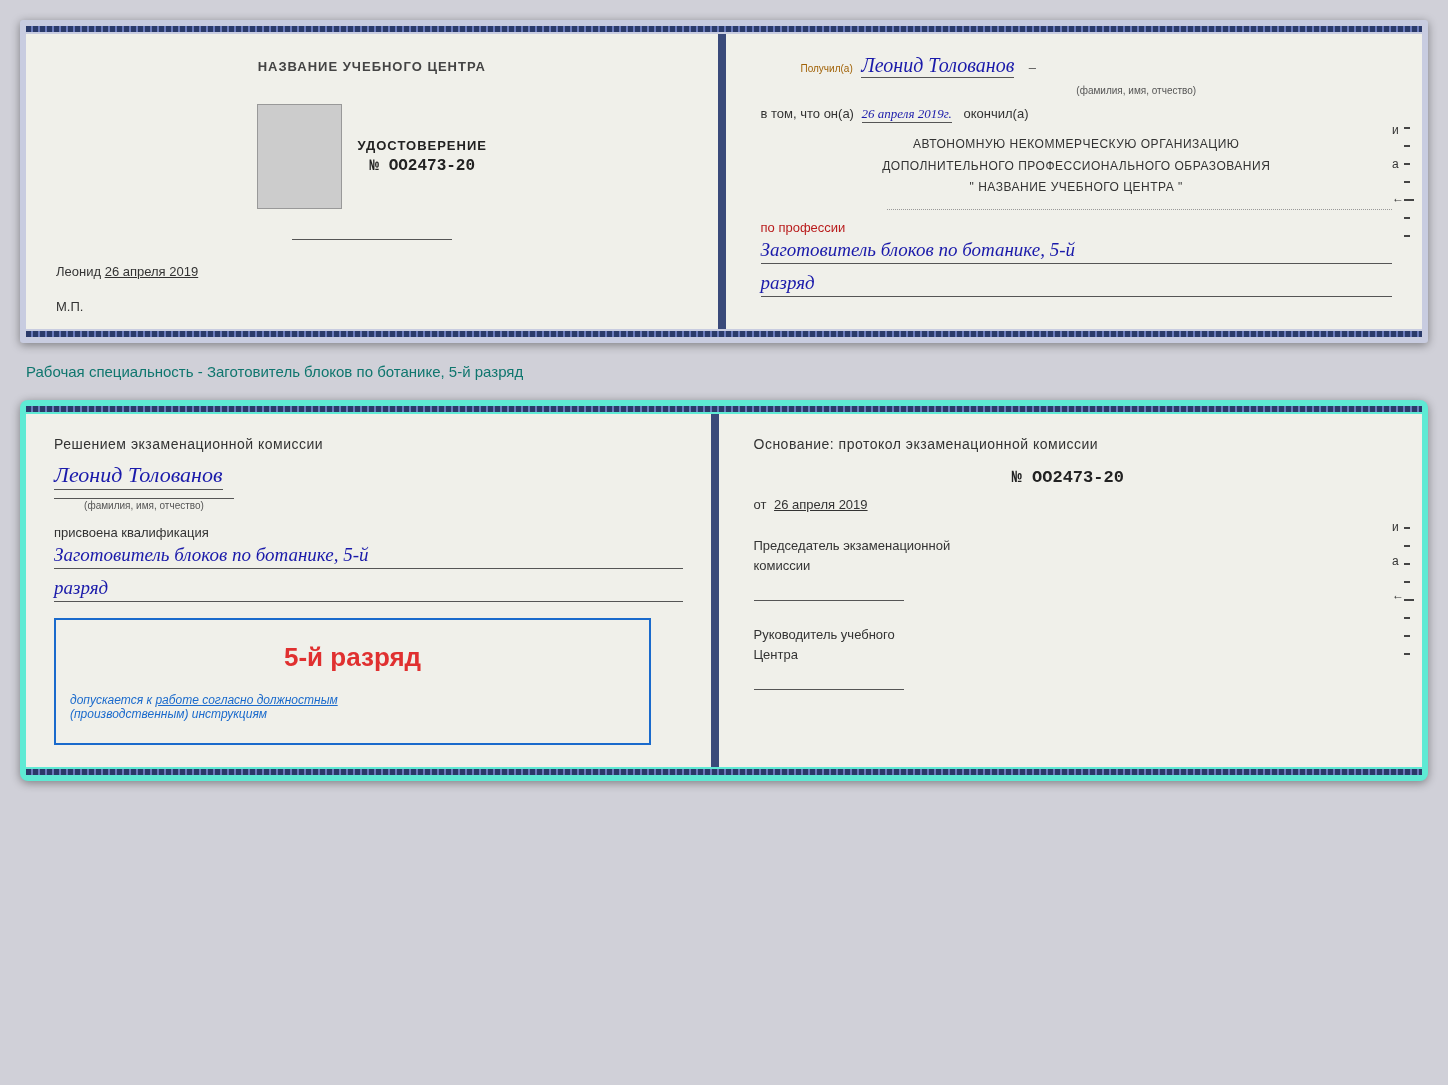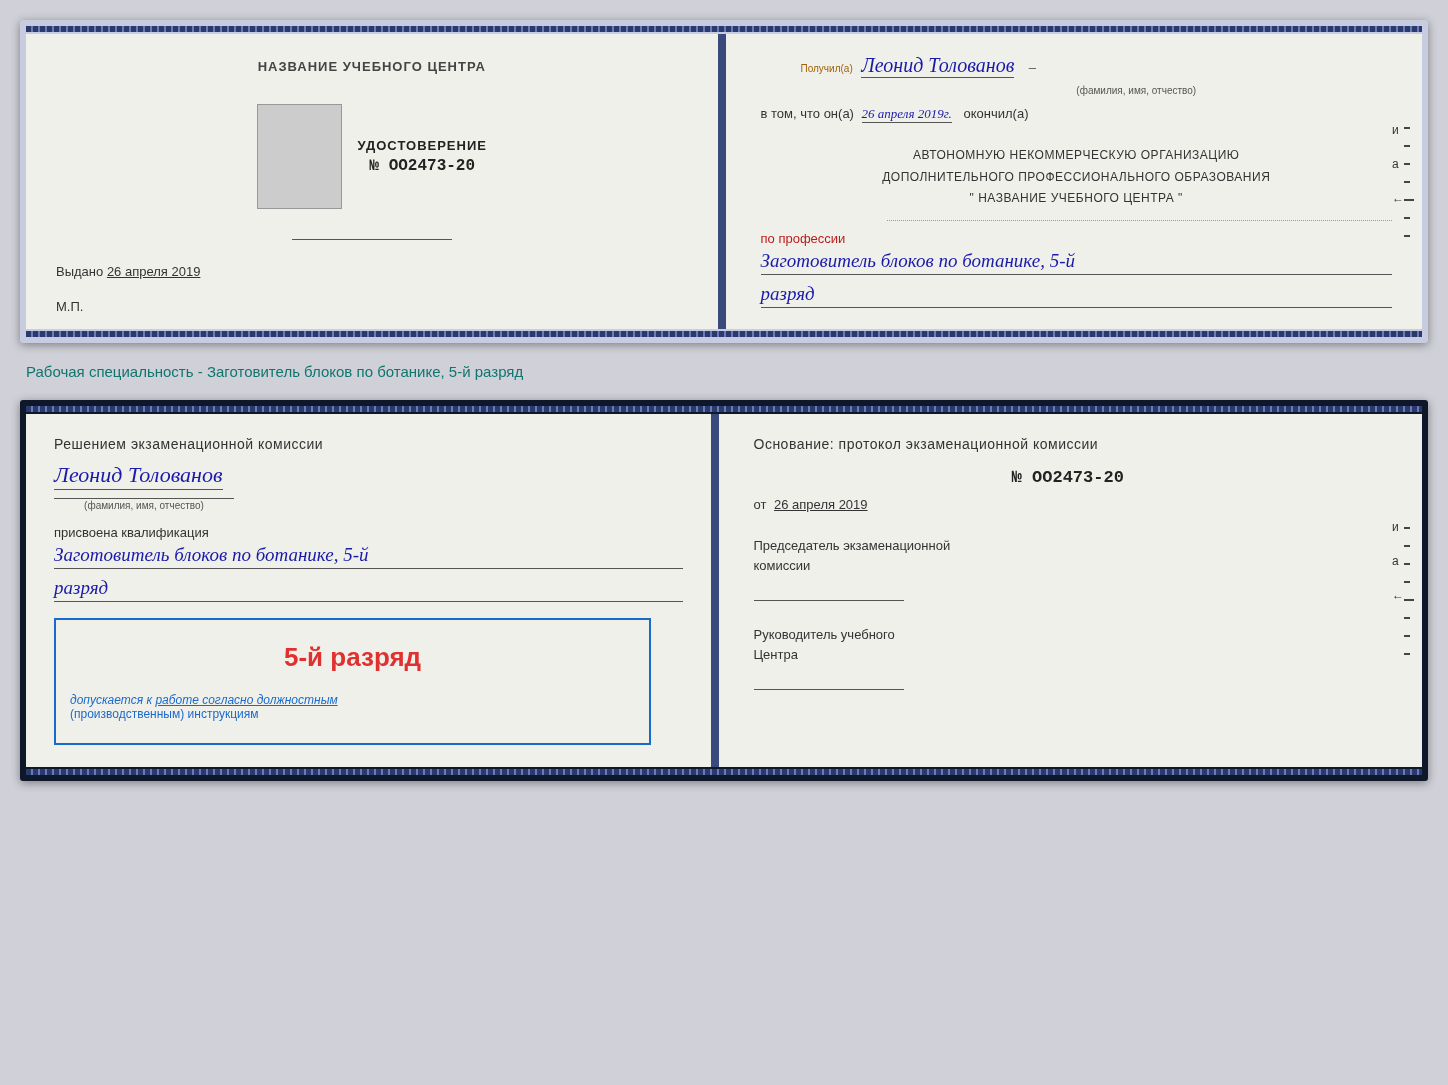--- a/index.html
+++ b/index.html
@@ -41,21 +41,21 @@
             <div style="width:85px; height:105px; background:#ccc; border:1px solid #999;"></div>
             <div style="display:flex; flex-direction:column; align-items:center;">
               <div style="font-size:13px; font-weight:700; color:#222; text-transform:uppercase; letter-spacing:1px; margin-bottom:4px;">УДОСТОВЕРЕНИЕ</div>
               <div style="font-size:16px; font-weight:700; color:#222; font-family:'Courier New',monospace;">№ OO2473-20</div>
             </div>
           </div>
 
           <div style="width:160px; border-bottom:1px solid #555; margin:10px auto;"></div>
 
           <div style="font-size:13px; color:#333; margin-top:14px; align-self:flex-start;">
-            <span>Выдано</span>
+            <span>Леонид</span>
             <span style="text-decoration:underline; font-size:13px;">26 апреля 2019</span>
           </div>
 
           <div style="font-size:13px; color:#333; margin-top:20px; align-self:flex-start;">М.П.</div>
         </div>
 
         <div style="flex:1; padding: 20px 30px 20px 35px; position:relative;">
 
           <div style="position:absolute; right:8px; top:0; bottom:0; display:flex; flex-direction:column; justify-content:center; gap:16px; z-index:5;">
             <div style="width:6px; height:2px; background:#444;"></div>
@@ -73,21 +73,21 @@
             <span>←</span>
           </div>
 
           <div style="margin-bottom:8px;">
             <span style="font-size:10px; color:#a16207;margin-left:40px;">Получил(а)</span>
             <span style="font-family:'Times New Roman',serif; font-size:20px; color:#1a1aaa; font-style:italic; border-bottom:1px solid #555; padding-bottom:1px; margin-left:4px;">Леонид Толованов</span>
             <span style="font-size:13px; color:#555; margin-left:10px;">–</span>
           </div>
           <div style="font-size:10px; color:#555; text-align:center; margin-left:120px; margin-bottom:10px;">(фамилия, имя, отчество)</div>
 
-          <div style="font-size:13px; color:#333; margin-bottom:23px;">
+          <div style="font-size:13px; color:#333; margin-bottom:12px;">
             <span>в том, что он(а)</span>
             <span style="font-family:'Times New Roman',serif; font-style:italic; color:#1a1aaa; font-size:13px; border-bottom:1px solid #555; padding-bottom:1px; margin-left:4px;">26 апреля 2019г.</span>
             <span style="margin-left:8px; font-size:13px;">окончил(а)</span>
           </div>
 
           <div style="text-align:center; font-size:12px; color:#333; letter-spacing:0.5px; text-transform:uppercase; line-height:1.8; margin-bottom:10px;">
             <div>АВТОНОМНУЮ НЕКОММЕРЧЕСКУЮ ОРГАНИЗАЦИЮ</div>
             <div>ДОПОЛНИТЕЛЬНОГО ПРОФЕССИОНАЛЬНОГО ОБРАЗОВАНИЯ</div>
             <div>"  НАЗВАНИЕ УЧЕБНОГО ЦЕНТРА  "</div>
           </div>
@@ -99,21 +99,21 @@
         </div>
       </div>
 
       <div style="height:6px; background: repeating-linear-gradient(90deg, #2a3a6a 0px, #2a3a6a 5px, #6a7aba 5px, #6a7aba 7px); margin-top: 2px;"></div>
     </div>
   </div>
 
   <div style="font-size:15px; color:#0f766e; padding: 2px 6px;">Рабочая специальность - Заготовитель блоков по ботанике, 5-й разряд</div>
 
   <div class="doc-frame">
-    <div style="position:relative; background:#0f172a; padding: 6px; border-radius: 3px; box-shadow: 0 2px 10px rgba(0,0,0,0.4);">
+    <div style="position:relative; background:#5eead4; padding: 6px; border-radius: 8px; box-shadow: 0 2px 10px rgba(0,0,0,0.4);">
 
       <div style="height:6px; background: repeating-linear-gradient(90deg, #2a3a6a 0px, #2a3a6a 5px, #6a7aba 5px, #6a7aba 7px); margin-bottom: 2px;"></div>
 
       <div style="display:flex; background:#f0f0ea; position:relative;">
 
         <div style="flex:1; padding: 22px 28px 22px 28px; border-right: 8px solid #3a4a7a;">
 
           <div style="font-size:14px; color:#333; text-align:justify; margin-bottom:10px; letter-spacing:0.5px;">Решением экзаменационной комиссии</div>
 
           <div style="margin-bottom:8px;">
@@ -126,21 +126,21 @@
           <div style="font-family:'Times New Roman',serif; font-size:19px; color:#1a1aaa; font-style:italic; border-bottom:1px solid #555; padding-bottom:2px; margin-top:4px;">Заготовитель блоков по ботанике, 5-й</div>
 
           <div style="font-family:'Times New Roman',serif; font-size:19px; color:#1a1aaa; font-style:italic; border-bottom:1px solid #555; padding-bottom:2px; margin-top:8px;">разряд</div>
 
           <div style="border:2px solid #1a6acc; padding:22px 14px; margin-top:16px; width:95%;">
             <div style="font-size:26px; font-weight:900; color:#e03030; text-align:center; display:block; margin-bottom:6px;">5-й разряд</div>
             <div style="font-size:12px; color:#1a6acc; font-style:italic;margin-top:20px;">
               <span>допускается к</span>
               <span style="text-decoration:underline; font-style:italic;">работе согласно должностным</span>
             </div>
-            <div style="font-size:12px; color:#1a6acc; ">(производственным) инструкциям</div>
+            <div style="font-size:12px; color:#1a6acc; font-style:italic;">(производственным) инструкциям</div>
           </div>
         </div>
 
         <div style="flex:1; padding: 22px 40px 22px 35px; position:relative;">
 
           <div style="position:absolute; right:8px; top:0; bottom:0; display:flex; flex-direction:column; justify-content:center; gap:16px; z-index:5;">
             <div style="width:6px; height:2px; background:#444;"></div>
             <div style="width:6px; height:2px; background:#444;"></div>
             <div style="width:6px; height:2px; background:#444;"></div>
             <div style="width:6px; height:2px; background:#444;"></div>

